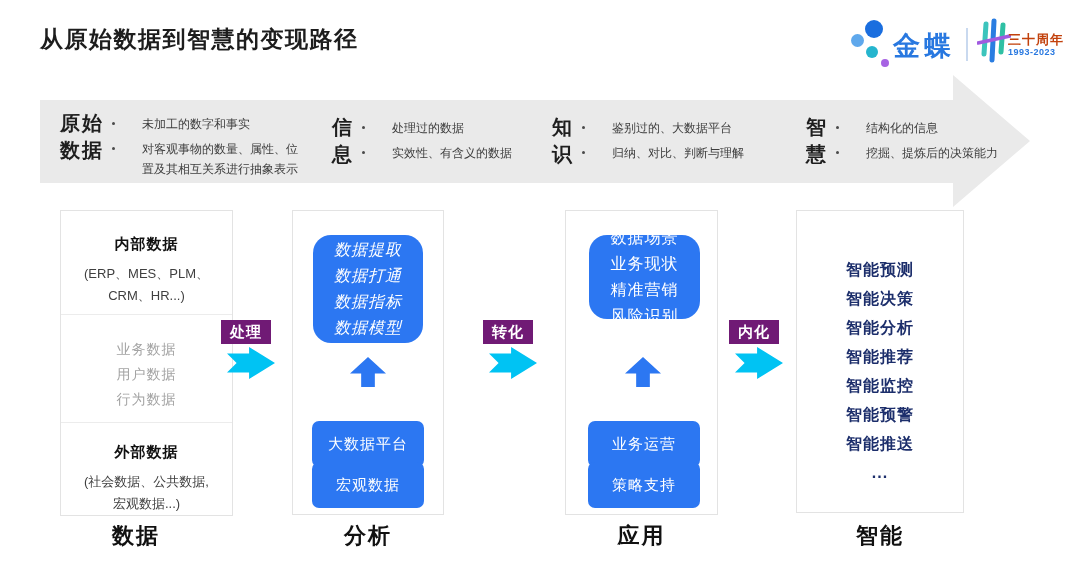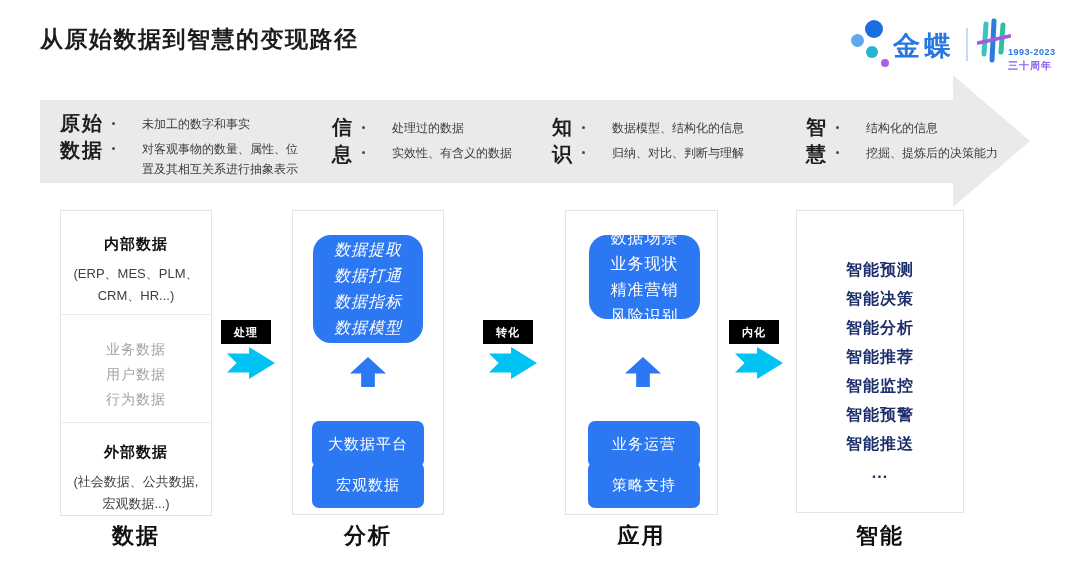--- a/index.html
+++ b/index.html
@@ -18,21 +18,21 @@
   .dot-big    { left:865px; top:20px;  width:18px; height:18px; background:#1a6edf; }
   .dot-mid    { left:851px; top:34px;  width:13px; height:13px; background:#5fa8ec; }
   .dot-teal   { left:866px; top:46px;  width:12px; height:12px; background:#25b5ce; }
   .dot-purple { left:881px; top:59px;  width:8px;  height:8px;  background:#a763e3; }
   .brand-text {
     position:absolute; left:893px; top:28px;
     font-size:27px; font-weight:700; color:#2878e0; letter-spacing:4px;
   }
   .logo-divider { position:absolute; left:966px; top:28px; width:2px; height:33px; background:#c9d9ef; }
   .ann-mark { position:absolute; left:977px; top:16px; }
-  .ann-title { position:absolute; left:1008px; top:31px; font-size:10px; font-weight:700; color:#8b5cf6; letter-spacing:1px;margin-top:28px; }
+  .ann-title { position:absolute; left:1008px; top:31px; font-size:13px; font-weight:700; color:#c2410c; letter-spacing:1px; }
   .ann-years { position:absolute; left:1008px; top:47px; font-size:9px; font-weight:700; color:#2878e0; letter-spacing:0.5px; }
   
   .banner-arrow {
     position:absolute; left:40px; top:75px; width:990px; height:132px; background:#eaeaea;
     clip-path:polygon(0 25px, 913px 25px, 913px 0, 990px 66px, 913px 132px, 913px 108px, 0 108px);
   }
   .stage { position:absolute; display:flex; align-items:flex-start; }
   .stage-1 { left:60px;  top:110px; }
   .stage-2 { left:332px; top:114px; }
   .stage-3 { left:552px; top:114px; }
@@ -40,21 +40,21 @@
   .stage-heading {
     font-size:20px; font-weight:700; line-height:27px; color:#1e1e1e;
     white-space:pre-line; letter-spacing:2px;
   }
   .stage-points { margin-left:8px; padding-top:4px; display:flex; flex-direction:column; gap:5px; }
   .point { display:flex; }
   .pdot { flex:none; width:3px; height:3px; border-radius:50%; background:#4a4a4a; margin:8px 27px 0 0; }
   .point-text { font-size:12px; line-height:20px; color:#3d3d3d; white-space:pre-line; }
   
   .box { position:absolute; background:#fff; border:1px solid #e3e3e3; }
-  .box-1 { left:60px;  top:210px; width:152px; height:306px; display:flex; flex-direction:column; text-align:center; }
+  .box-1 { left:60px;  top:210px; width:173px; height:306px; display:flex; flex-direction:column; text-align:center; }
   .box-2 { left:292px; top:210px; width:152px; height:305px; }
   .box-3 { left:565px; top:210px; width:153px; height:305px; }
   .box-4 { left:796px; top:210px; width:168px; height:303px; text-align:center; padding-top:44px; }
   .sec-top { height:107px; padding-top:24px; }
   .sec-title { font-size:15px; font-weight:700; color:#111; margin-bottom:9px; letter-spacing:1px; }
   .sec-detail { font-size:13px; color:#3f3f3f; line-height:22px; white-space:pre-line; }
   .sec-mid { border-top:1px solid #ececec; border-bottom:1px solid #ececec; padding:22px 0 10px; }
   .mid-item { font-size:14px; color:#a3a3a3; line-height:25px; letter-spacing:1px; }
   .sec-bot { padding-top:20px; }
   .intel-item { font-size:16px; font-weight:700; color:#1c2e6b; line-height:29px; letter-spacing:1px; }
@@ -76,22 +76,22 @@
     position:absolute; width:112px; height:46px; background:#2c77f2; border-radius:7px;
     color:#fff; font-size:15px; letter-spacing:1px;
     display:flex; align-items:center; justify-content:center;
   }
   .btn-1 { left:312px; top:421px; }
   .btn-2 { left:312px; top:462px; }
   .btn-3 { left:588px; top:421px; }
   .btn-4 { left:588px; top:462px; }
   
   .conn-label {
-    position:absolute; width:50px; height:24px; background:#000000;
-    color:#fff; font-size:11px; font-weight:700; letter-spacing:1px;
+    position:absolute; width:50px; height:24px; background:#701a75;
+    color:#fff; font-size:15px; font-weight:700; letter-spacing:1px;
     display:flex; align-items:center; justify-content:center;
   }
   .cl-1 { left:221px; top:320px; }
   .cl-2 { left:483px; top:320px; }
   .cl-3 { left:729px; top:320px; }
   .conn-arrow {
     position:absolute; width:48px; height:32px; background:#00c3f3;
     clip-path:polygon(0 20%, 46% 20%, 46% 0, 100% 50%, 46% 100%, 46% 80%, 0 80%, 20% 50%);
   }
   .ca-1 { left:227px; top:347px; }
@@ -163,21 +163,21 @@
         </div>
     </div>
   </div>
 
   <div class="stage stage-3">
     <div class="stage-heading">知
 识</div>
     <div class="stage-points">
       <div class="point">
           <span class="pdot"></span>
-          <span class="point-text">数据模型、结构化的信息</span>
+          <span class="point-text">鉴别过的、大数据平台</span>
         </div>
       <div class="point">
           <span class="pdot"></span>
           <span class="point-text">归纳、对比、判断与理解</span>
         </div>
     </div>
   </div>
 
   <div class="stage stage-4">
     <div class="stage-heading">智

